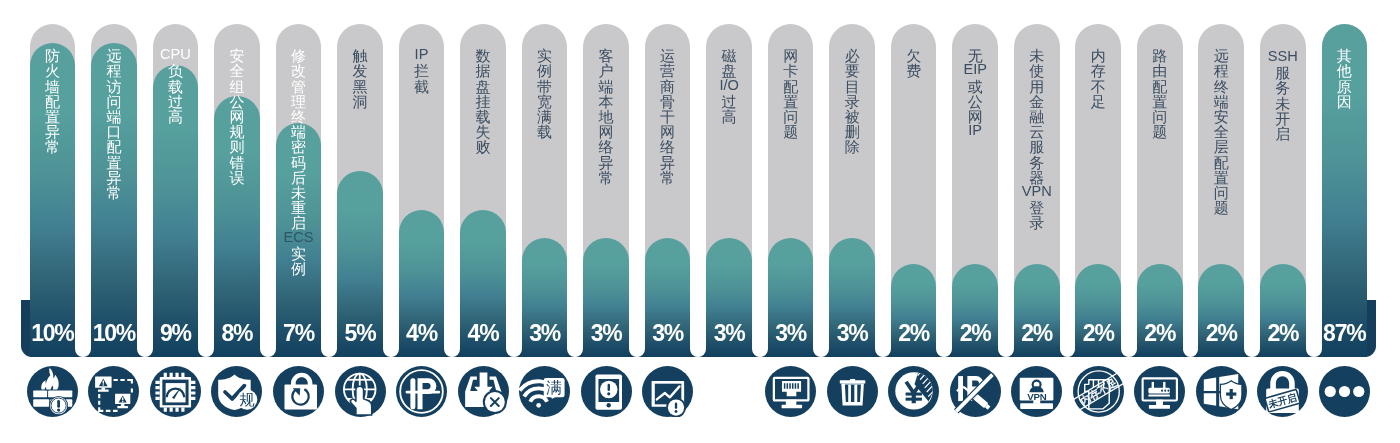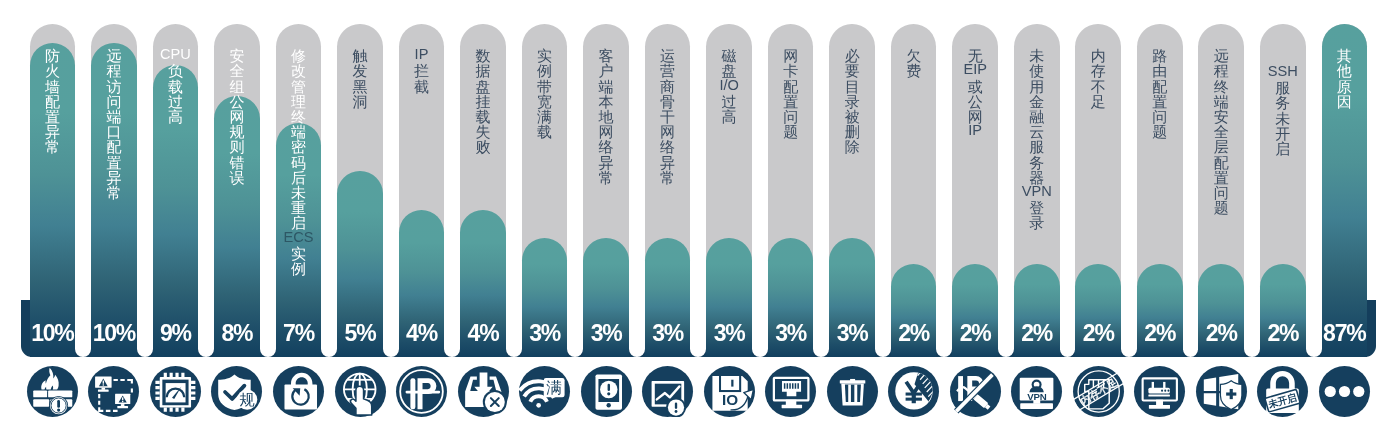--- a/index.html
+++ b/index.html
@@ -320,21 +320,21 @@
 <span class="ln">终</span>
 <span class="ln">端</span>
 <span class="ln">安</span>
 <span class="ln">全</span>
 <span class="ln">层</span>
 <span class="ln">配</span>
 <span class="ln">置</span>
 <span class="ln">问</span>
 <span class="ln">题</span>
 </div>
-<div class="clabel lab-dark" style="left:1260.0px;top:65px">
+<div class="clabel lab-dark" style="left:1260.0px;top:50px">
 <span class="ln lat">SSH</span>
 <span class="ln">服</span>
 <span class="ln">务</span>
 <span class="ln">未</span>
 <span class="ln">开</span>
 <span class="ln">启</span>
 </div>
 <div class="clabel lab-light" style="left:1321.52px;top:48.3px">
 <span class="ln">其</span>
 <span class="ln">他</span>
@@ -481,30 +481,20 @@
 <svg viewBox="0 0 100 100" fill="#fff">
 <rect x="18.8" y="29.2" width="63.8" height="50.8" rx="1.5"></rect>
 <rect x="25.1" y="34.7" width="52" height="40.5" fill="#153f5e"></rect>
 <path d="M29 65.5 L45 53 L54.5 61.5 L73.5 40" fill="none" stroke="#fff" stroke-width="4.6" stroke-linejoin="round" stroke-linecap="round"></path>
 <circle cx="66.7" cy="81.5" r="19.6" fill="#153f5e"></circle>
 <circle cx="66.7" cy="81.5" r="15.9"></circle>
 <rect x="64.4" y="71.5" width="4.6" height="12.5" rx="2.3" fill="#153f5e"></rect>
 <circle cx="66.7" cy="89.3" r="2.8" fill="#153f5e"></circle>
 </svg>
 </div>
-<div class="iconwrap" style="left:703.62px;top:365.50px">
-<svg viewBox="0 0 100 100" fill="#fff">
-<path d="M16.5 19.4 h58.5 l10.7 10.5 v57.6 h-69.2 Z" rx="2"></path>
-<rect x="31.4" y="15" width="39.5" height="34.1" fill="none" stroke="#153f5e" stroke-width="4"></rect>
-<rect x="53.4" y="26.9" width="4.4" height="13.5" fill="#153f5e"></rect>
-<text x="51" y="66" font-family="sans-serif" font-size="30" font-weight="700" fill="#153f5e" text-anchor="middle" dominant-baseline="central">IO</text>
-<path d="M52 86 C70 87 82 76 86.5 58" fill="none" stroke="#153f5e" stroke-width="2.8"></path>
-<path d="M78 52 L97 46 L92.5 66 Z" fill="#fff" stroke="#153f5e" stroke-width="2.6" stroke-linejoin="round"></path>
-</svg>
-</div>
 <div class="iconwrap" style="left:765.14px;top:365.50px">
 <svg viewBox="0 0 100 100" fill="#fff">
 <rect x="17.4" y="23.1" width="67.7" height="44.5" rx="1.5" fill="none" stroke="#fff" stroke-width="4.4"></rect>
 <rect x="40.8" y="66" width="20.6" height="11"></rect>
 <rect x="32.6" y="75.9" width="40.1" height="6.7" rx="0.8"></rect>
 <path d="M33.3 29.2 h37.4 v21.2 h-9.3 v8.7 h-18.8 v-8.7 h-9.3 Z"></path>
 <path d="M38.5 33.6 v11 M43.8 33.6 v11 M49.1 33.6 v11 M54.4 33.6 v11 M59.7 33.6 v11 M65 33.6 v11" stroke="#153f5e" stroke-width="3"></path>
 </svg>
 </div>
 <div class="iconwrap" style="left:826.66px;top:365.50px">

